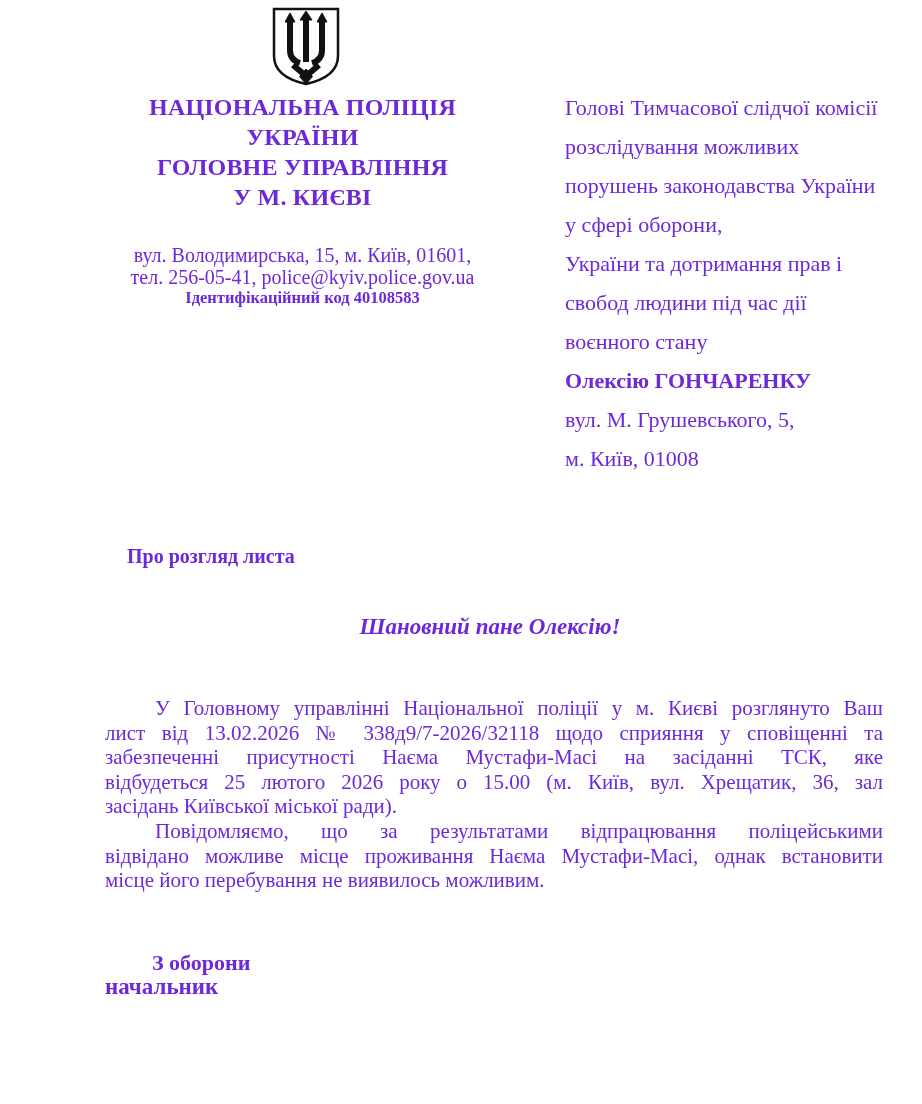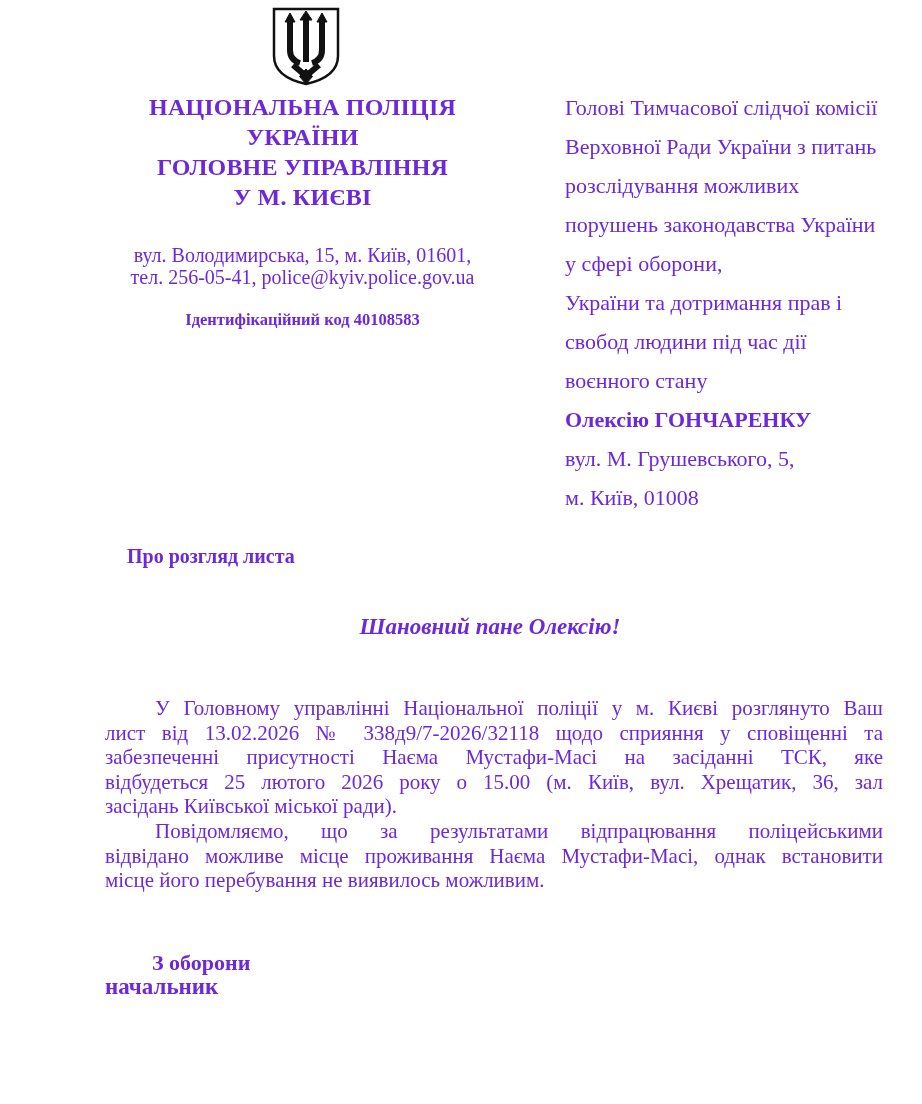--- a/index.html
+++ b/index.html
@@ -18,21 +18,21 @@
     position:absolute;left:95px;top:92px;width:415px;
     text-align:center;font-weight:bold;font-size:24px;line-height:30px;
     letter-spacing:.2px;
   }
   .addr-block{
     position:absolute;left:95px;top:244px;width:415px;
     text-align:center;font-size:20px;line-height:22px;
   }
   .id-code{
     position:absolute;left:95px;top:289px;width:415px;
-    text-align:center;font-weight:bold;font-size:16.5px;line-height:18px;margin-top:22px;
+    text-align:center;font-weight:bold;font-size:16.5px;line-height:18px;
   }
   
   .recipient{
     position:absolute;left:565px;top:88px;width:332px;
     font-size:22px;line-height:39px;
   }
   .recipient .name{font-weight:bold;}
   
   .subject{
     position:absolute;left:127px;top:545px;
@@ -96,21 +96,20 @@
 
   <div class="addr-block">
     <div>вул. Володимирська, 15, м. Київ, 01601,</div>
     <div>тел. 256-05-41, police@kyiv.police.gov.ua</div>
   </div>
 
   <div class="id-code">Ідентифікаційний код 40108583</div>
 
   <div class="recipient">
     <div>Голові Тимчасової слідчої комісії</div>
-    <div>Верховної Ради України з питань</div>
     <div>розслідування можливих</div>
     <div>порушень законодавства України</div>
     <div>у сфері оборони,</div>
     <div>України та дотримання прав і</div>
     <div>свобод людини під час дії</div>
     <div>воєнного стану</div>
     <div class="name">Олексію ГОНЧАРЕНКУ</div>
     <div>вул. М. Грушевського, 5,</div>
     <div>м. Київ, 01008</div>
   </div>

